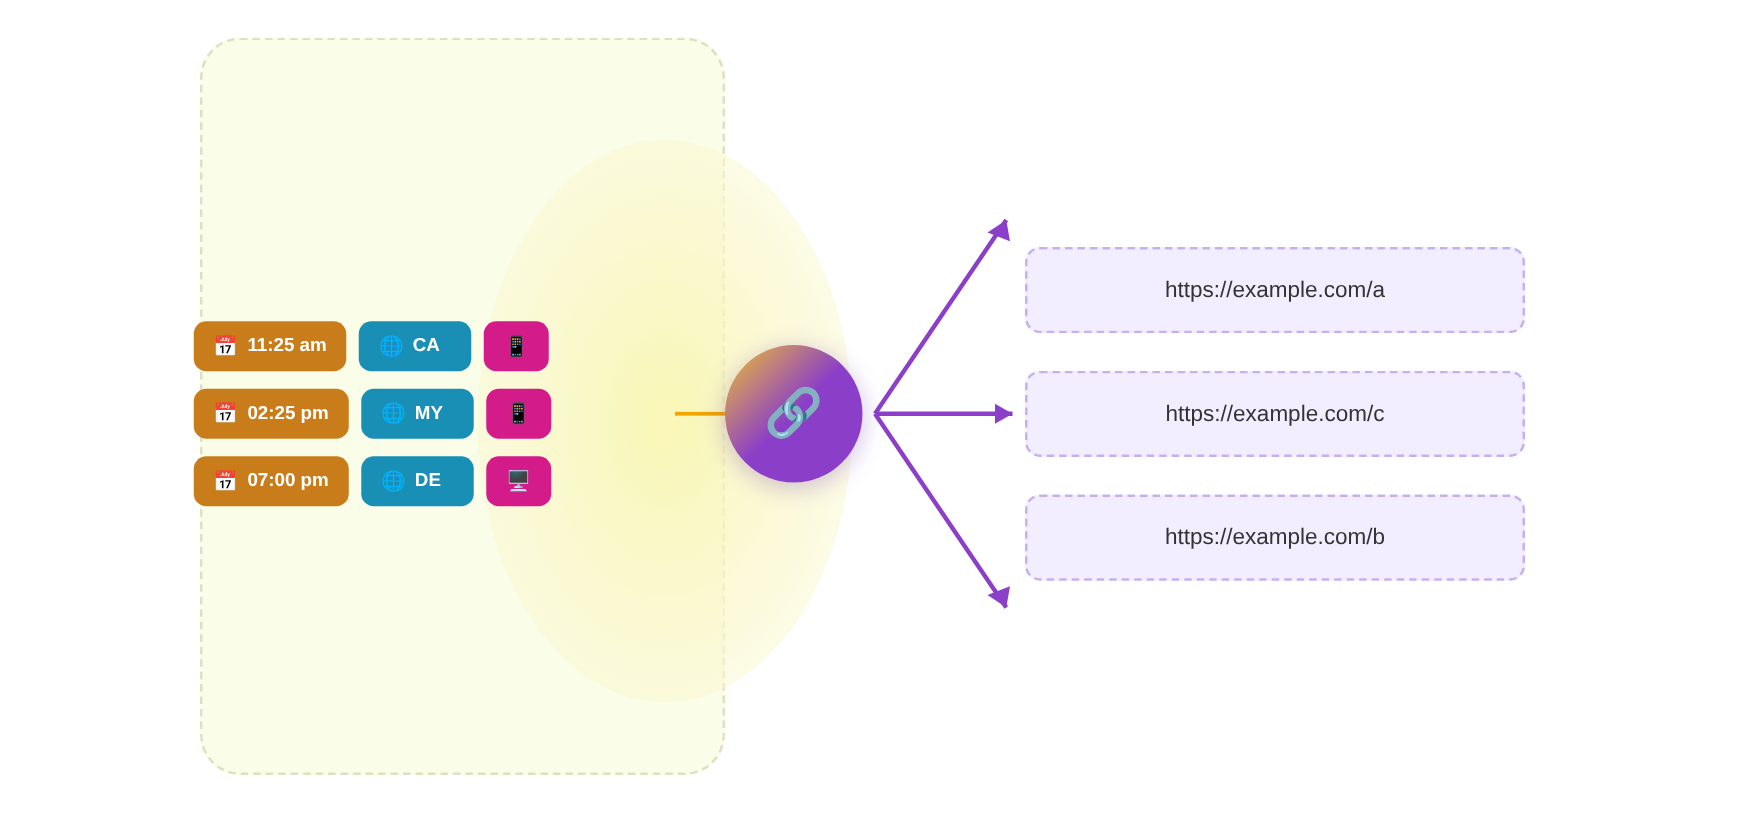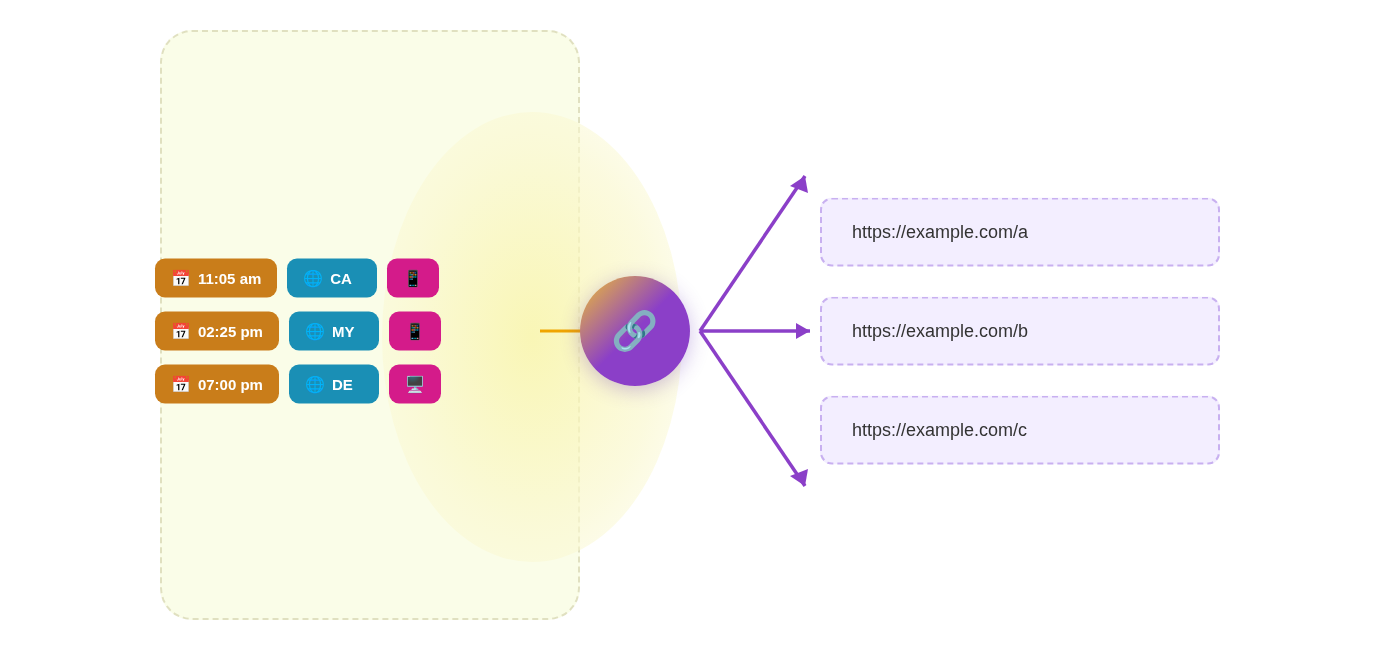--- a/index.html
+++ b/index.html
@@ -152,20 +152,21 @@
     }
 
     .url-box {
       width: 400px;
       padding: 22px 30px;
       background: #f3eeff;
       border: 2px dashed #c8b0f0;
       border-radius: 12px;
       font-size: 18px;
       color: #333;
+      text-align: center;
     }
 
     
     .arrows-svg {
       position: absolute;
       left: 690px;
       top: 50%;
       transform: translateY(-50%);
       width: 140px;
       height: 420px;
@@ -178,21 +179,21 @@
 
   <div class="bg-card">
     <div class="yellow-blob"></div>
   </div>
 
   <div class="left-panel">
 
     <div class="pill-row">
       <div class="pill pill-time">
         <span class="pill-icon">📅</span>
-        <span>11:05 am</span>
+        <span>11:25 am</span>
       </div>
       <div class="pill pill-country">
         <span class="pill-icon">🌐</span>
         <span>CA</span>
       </div>
       <div class="pill pill-device">
         <span class="pill-icon">📱</span>
       </div>
     </div>
 
@@ -241,19 +242,19 @@
 
     <line x1="10" y1="210" x2="115" y2="365" stroke="#8b3fc8" stroke-width="3.5"></line>
     <polygon points="115,365 100,355 118,348" fill="#8b3fc8"></polygon>
   </svg>
 
   <div class="right-panel">
     <div class="url-box">
       <span>https://example.com/a</span>
     </div>
     <div class="url-box">
+      <span>https://example.com/c</span>
+    </div>
+    <div class="url-box">
       <span>https://example.com/b</span>
     </div>
-    <div class="url-box">
-      <span>https://example.com/c</span>
-    </div>
   </div>
 </div>
 
 </body></html>

